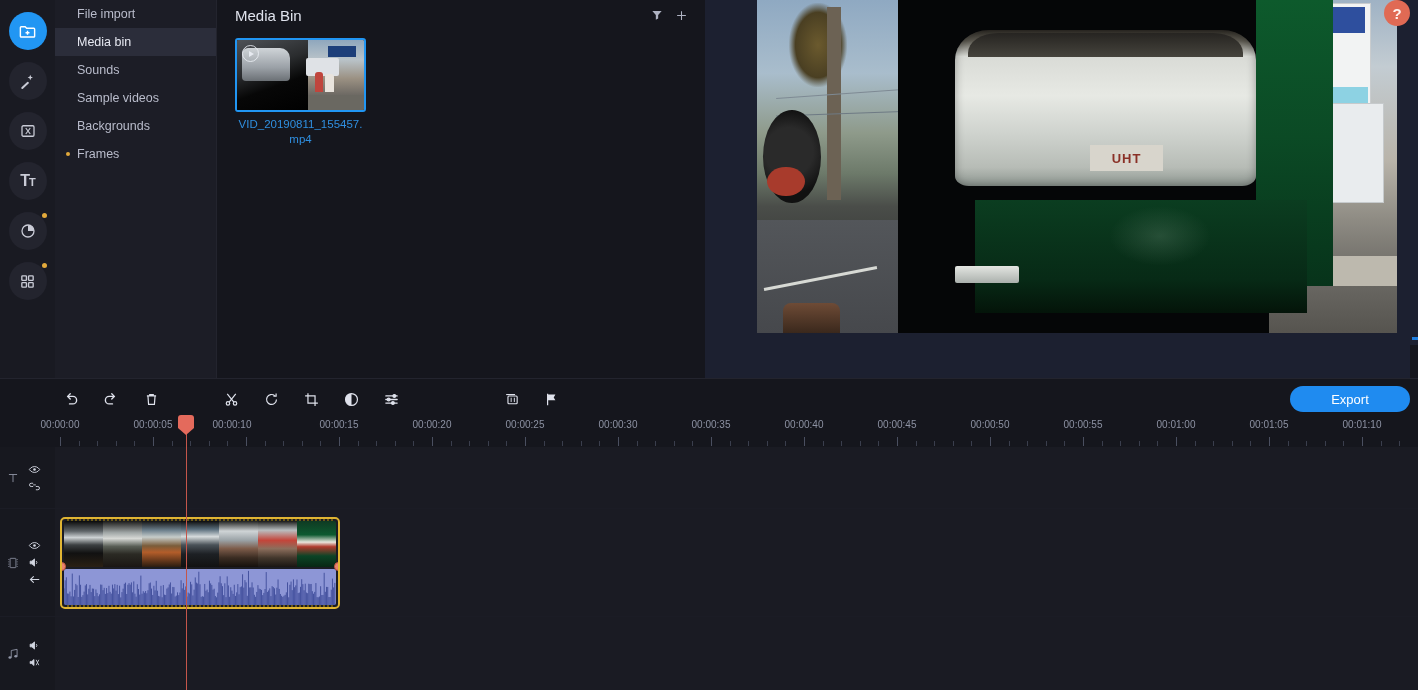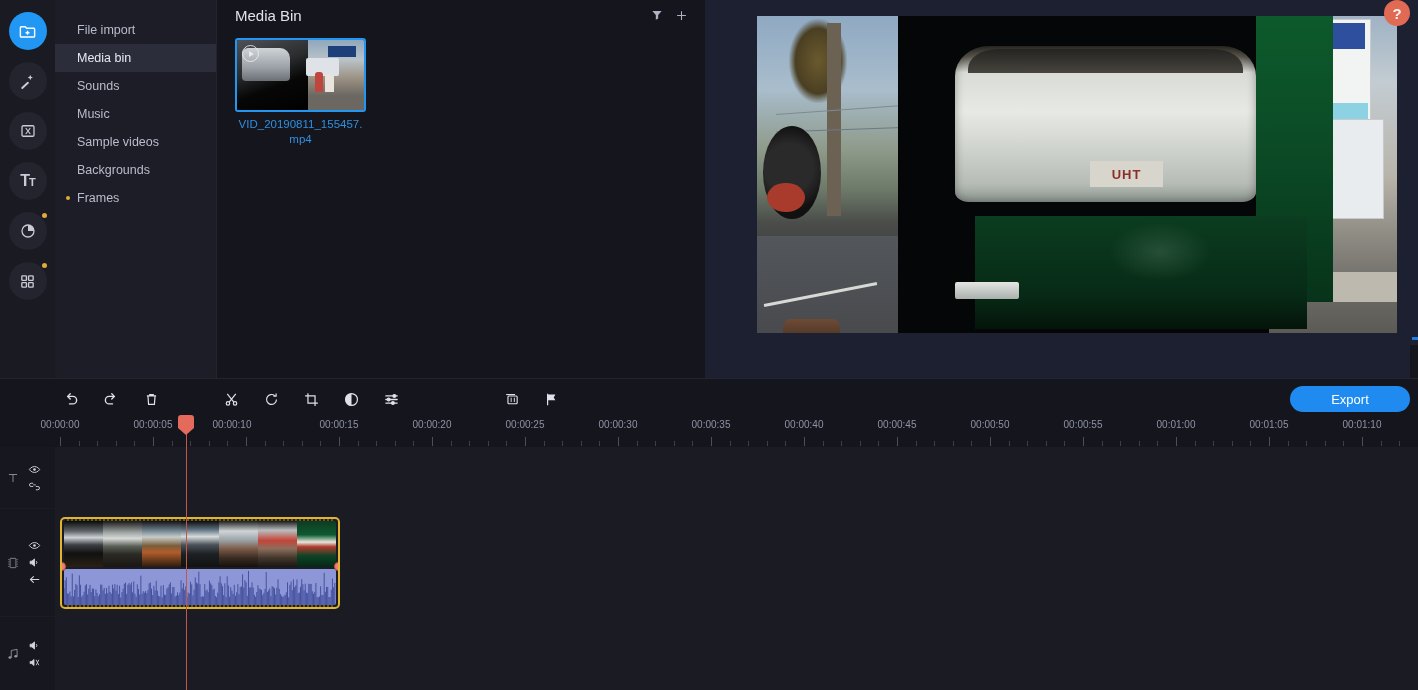--- a/index.html
+++ b/index.html
@@ -33,21 +33,21 @@
     width: 5px; height: 5px; border-radius: 50%; background: #e2a93b;
   }
   .rail-btn svg { display: block; }
   .rail-btn .tt { font-size: 16px; font-weight: bold; letter-spacing: -1px; }
 
   
   .catpanel {
     position: absolute; left: 55px; top: 0; width: 162px; height: 378px;
     background: #1c1d26;
     border-right: 1px solid #23242e;
-    padding-top: 16px;
+    padding-top: 0;
   }
   .cat {
     position: relative;
     height: 28px; line-height: 28px;
     padding-left: 22px;
     font-size: 12.5px; color: #b9bccb;
     cursor: pointer;
     white-space: nowrap;
   }
   .cat.selected { background: #2b2d3a; color: #e7e9f2; }
@@ -111,21 +111,21 @@
   .player {
     position: absolute; left: 705px; top: 0; width: 713px; height: 378px;
     background: #1c2030;
   }
   .video-area {
     position: absolute; left: 0; top: 0; width: 713px; height: 333px;
     background: #1c2030;
     overflow: hidden;
   }
   .frame {
-    position: absolute; left: 52px; top: 16px; width: 640px; height: 333px;
+    position: absolute; left: 52px; top: 0; width: 640px; height: 333px;
     background: #000; overflow: hidden;
   }
   .f-leftstreet { position:absolute; left:0; top:0; width:26%; height:100%;
     background: linear-gradient(180deg,#8fa9c2 0%,#a9bdcc 22%,#8e9a8a 40%,#6d7a6a 52%,#4a4d49 62%,#3b3d3b 74%,#2e302f 100%); }
   .f-pole { position:absolute; left:11%; top:2%; width:2.2%; height:58%; background:#6c6254; }
   .f-wire1 { position:absolute; left:3%; top:28%; width:22%; height:1px; background:#7e8a94; transform: rotate(-4deg); }
   .f-wire2 { position:absolute; left:3%; top:34%; width:22%; height:1px; background:#6e7a84; transform: rotate(-2deg); }
   .f-tree { position:absolute; left:5%; top:1%; width:9%; height:25%;
     background: radial-gradient(ellipse at 50% 50%, #6b5a2e 0%, #4a3f22 55%, rgba(0,0,0,0) 72%); }
   .f-wheel { position:absolute; left:1%; top:33%; width:9%; height:28%; border-radius:50%;
@@ -345,23 +345,20 @@
 
   <div class="catpanel">
     <div class="cat">
       <span>File import</span>
     </div>
     <div class="cat selected">
       <span>Media bin</span>
     </div>
     <div class="cat">
       <span>Sounds</span>
-    </div>
-    <div class="cat">
-      <span>Music</span>
     </div>
     <div class="cat">
       <span>Sample videos</span>
     </div>
     <div class="cat">
       <span>Backgrounds</span>
     </div>
     <div class="cat">
       <span class="bullet"></span>
       <span>Frames</span>

